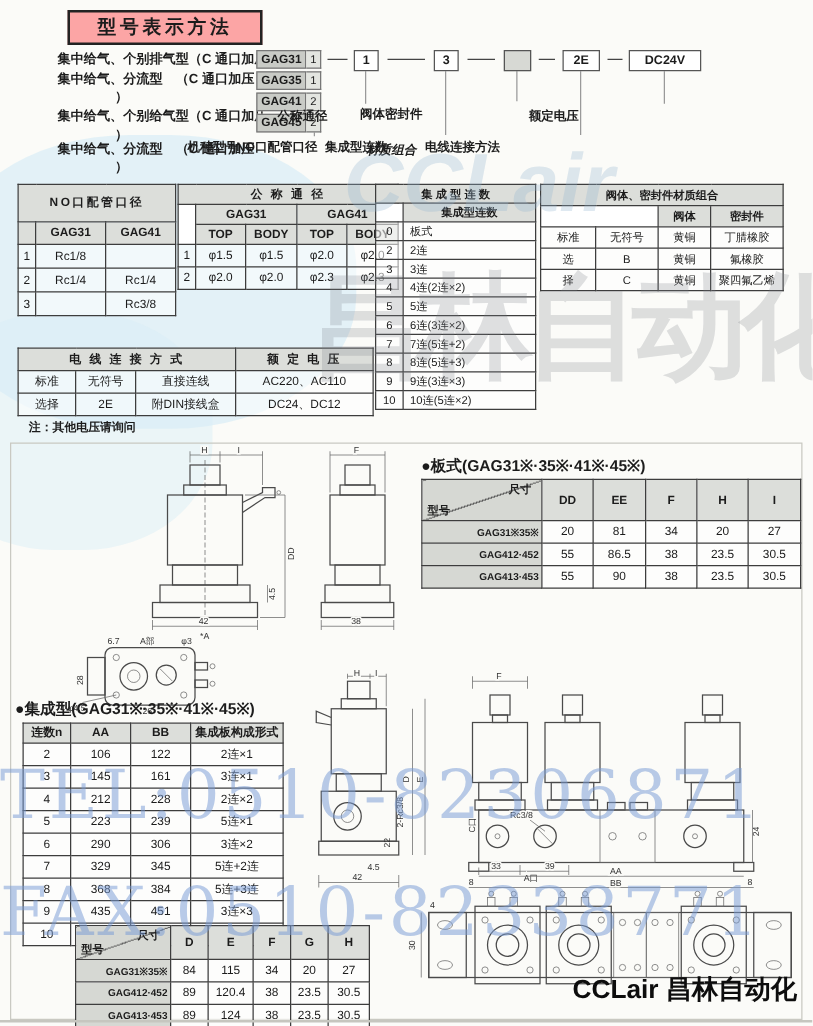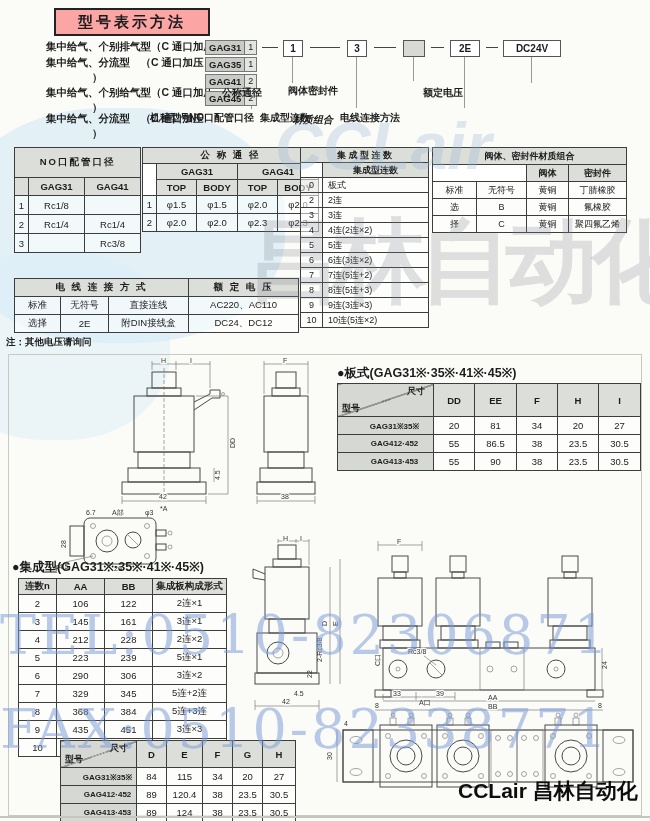--- a/index.html
+++ b/index.html
@@ -33,21 +33,21 @@
   th{background:#dcdeda;font-weight:bold;}
   table{border:1.5px solid #333;}
   #tblA th.ttl{height:29px;letter-spacing:2px;}
   #tblA tbody td{height:18px;}
   #tblB tbody td{height:17px;}
   #tblC td,#tblC th{height:14px;font-size:9px;}
   #tblC tbody td:nth-child(2){text-align:left;padding-left:5px;}
   #tblD td,#tblD th{height:16px;font-size:9px;}
   #tblW th{letter-spacing:2px;}
   .dims tbody td:first-child{background:#d6d8d3;font-size:8px;font-weight:bold;
-    text-align:center;padding-left:20px;}
+    text-align:right;padding-left:20px;}
   .diag{position:relative;background:#d6d8d3;padding:0;
     background-image:linear-gradient(to bottom right,transparent 49.2%,#555 49.2%,#555 50.8%,transparent 50.8%);}
   .diag .tr{position:absolute;top:1px;right:8px;font-size:9px;font-weight:bold;}
   .diag .bl{position:absolute;bottom:1px;left:4px;font-size:9px;font-weight:bold;}
   .note{font-size:9.5px;font-weight:bold;z-index:2;}
   .sec-title{font-size:12.5px;font-weight:bold;z-index:2;white-space:nowrap;}
   .frame{border:1px solid #c9c9c2;z-index:1;}
   
   svg{position:absolute;z-index:2;overflow:visible;}
   svg .ln{fill:none;stroke:#4a4a4a;stroke-width:1;}
@@ -321,21 +321,21 @@
         <td>AC220、AC110</td>
       </tr>
       <tr>
         <td>选择</td>
         <td>2E</td>
         <td>附DIN接线盒</td>
         <td>DC24、DC12</td>
       </tr>
     </tbody>
 </table>
-<div class="abs note" style="left:6px;top:336px;">注：其他电压请询问</div>
+<div class="abs note" style="left:23px;top:336px;">注：其他电压请询问</div>
 
 <div class="abs frame" style="left:8px;top:354px;width:632px;height:460px;"></div>
 
 <div class="abs sec-title" style="left:337px;top:364px;">●板式(GAG31※·35※·41※·45※)</div>
 <table id="tblP" class="dims" style="left:337px;top:383px;width:303px;">
   <colgroup>
       <col style="width:96px">
       <col style="width:41px">
       <col style="width:42px">
       <col style="width:41px">

